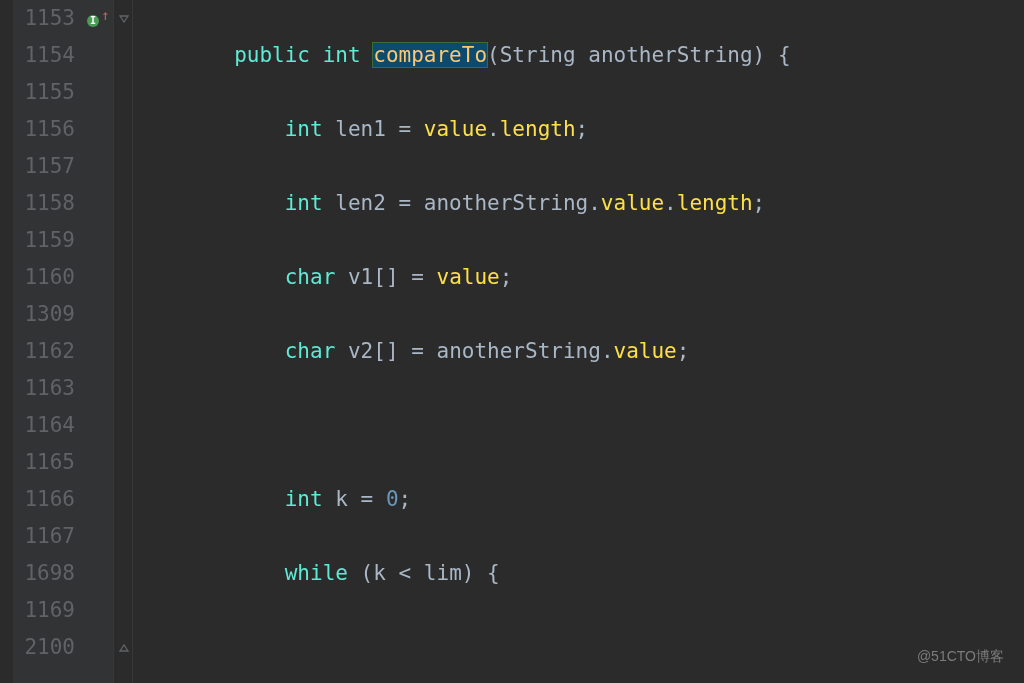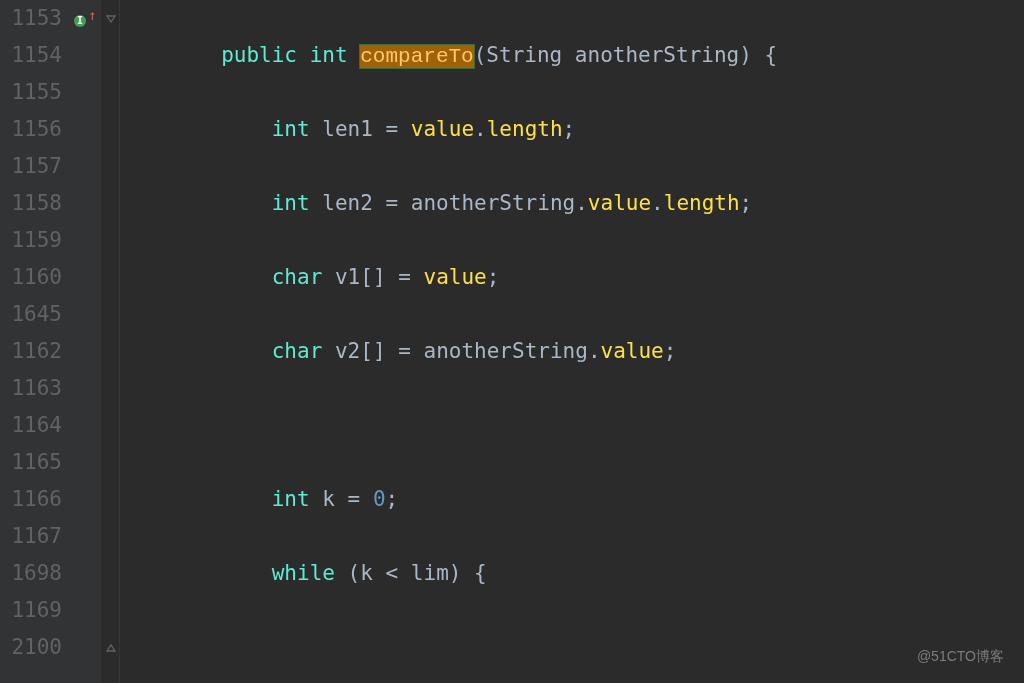--- a/index.html
+++ b/index.html
@@ -10,20 +10,21 @@
     line-height: 37px;
     color: #a9b7c6;
     width: 1024px;
     height: 683px;
     overflow: hidden;
     position: relative;
   }
   .editor {
     display: flex;
     height: 100%;
+    margin-left: 13px;
   }
   .gutter {
     background: #313335;
     color: #606366;
     text-align: right;
     padding: 0 10px 0 8px;
     user-select: none;
     width: 72px;
     flex: none;
   }
@@ -58,21 +59,21 @@
   }
   .fold-icon svg { display: block; }
   .code {
     padding-left: 0;
     white-space: pre;
     flex: 1;
   }
   .row { height: 37px; }
   .kw { color: #5eead4; }
   .id { color: #a9b7c6; }
-  .fn-hl { color: #ffc66d; background: #a16207; outline: 1px solid #3a6b3a; font-family: Liberation Mono, monospace; }
+  .fn-hl { color: #ffc66d; background: #0c4a6e; outline: 1px solid #3a6b3a; }
   .ty { color: #a9b7c6; }
   .field { color: #fde047; text-align: right; }
   .num { color: #6897bb; }
   .static { color: #a9b7c6; font-style: italic; }
   .br { color: #a9b7c6; }
   .watermark {
     position: absolute;
     right: 20px;
     bottom: 8px;
     color: #7c7c7c;
@@ -95,21 +96,21 @@
 
   <div class="gutter">
     <div class="ln">1153</div>
     <div class="ln">1154</div>
     <div class="ln">1155</div>
     <div class="ln">1156</div>
     <div class="ln">1157</div>
     <div class="ln">1158</div>
     <div class="ln">1159</div>
     <div class="ln">1160</div>
-    <div class="ln">1645</div>
+    <div class="ln">1309</div>
     <div class="ln">1162</div>
     <div class="ln">1163</div>
     <div class="ln">1164</div>
     <div class="ln">1165</div>
     <div class="ln">1166</div>
     <div class="ln">1167</div>
     <div class="ln">1698</div>
     <div class="ln">1169</div>
     <div class="ln">2100</div>
   </div>

